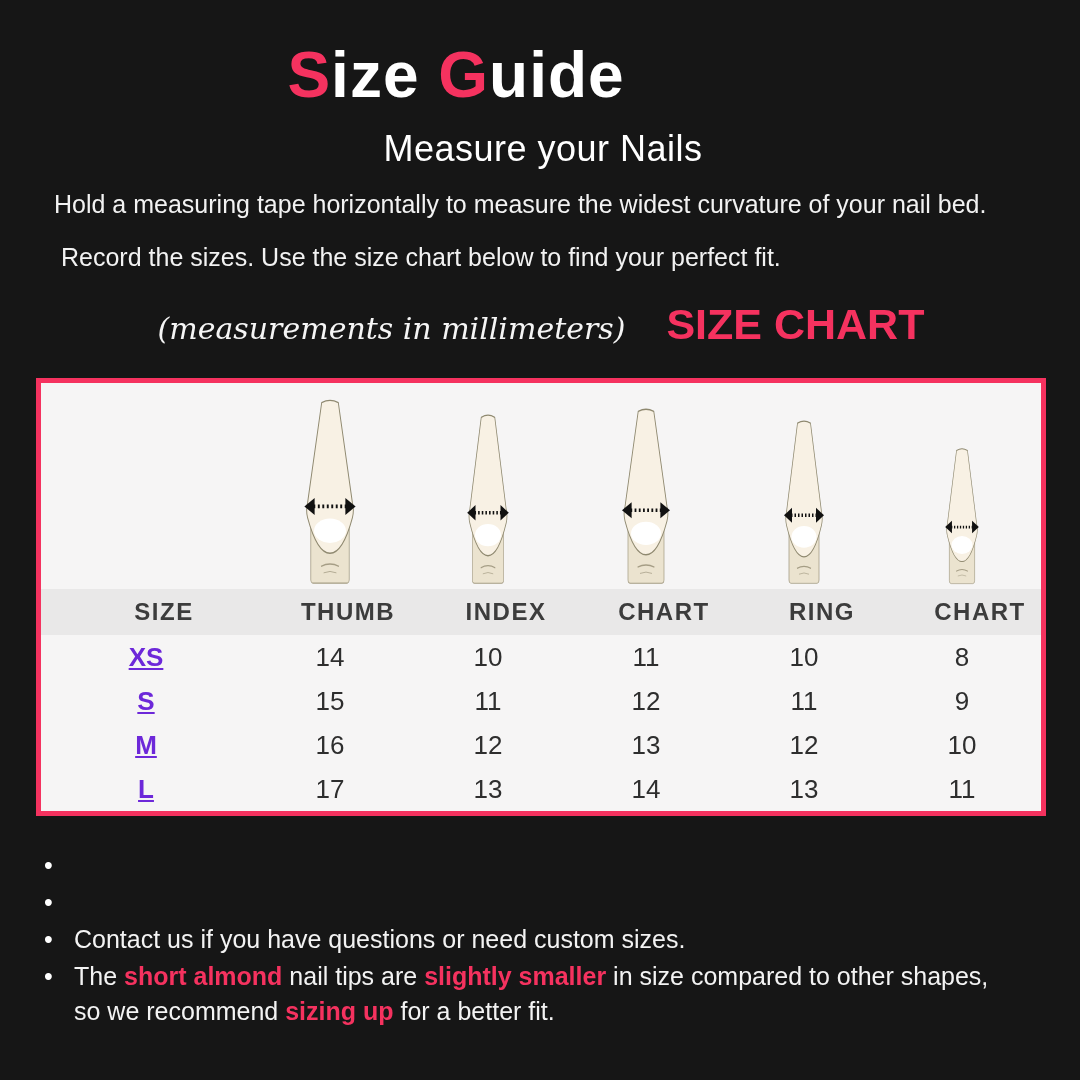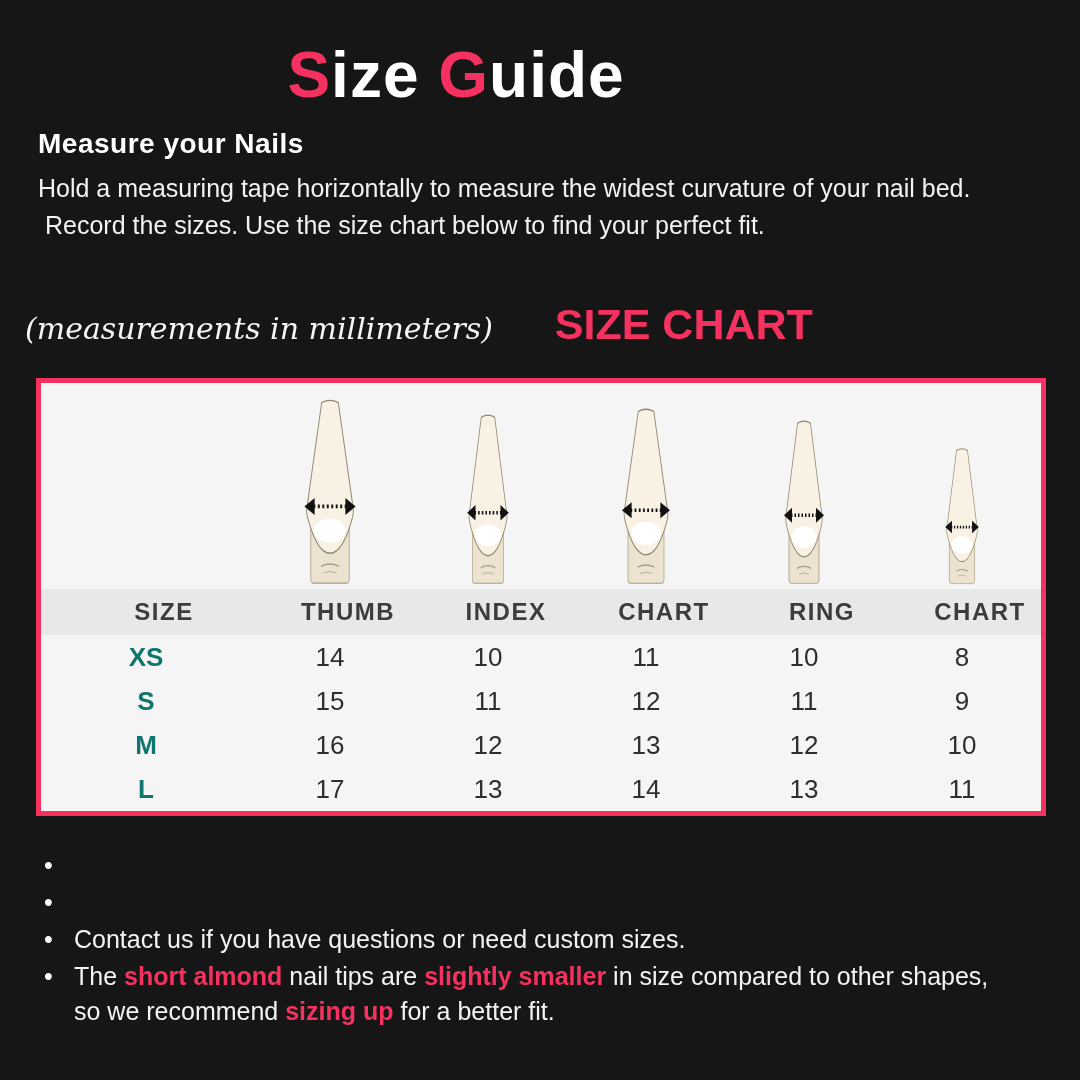--- a/index.html
+++ b/index.html
@@ -20,28 +20,28 @@
     font-size:64px; font-weight:700; color:#ffffff; letter-spacing:1px;
   }
   .page-title .hl { color:var(--accent); }
 
   
   .logo { position:absolute; top:10px; right:16px; width:220px; height:115px; }
   .logo svg { display:block; }
 
   
   .measure { position:absolute; left:38px; top:128px; width:1010px; color:#fff; }
-  .measure h2 { margin:0 0 10px 0; font-size:28px; font-weight:700; letter-spacing:0.5px; }
-  .measure p { margin:0; font-size:25px; line-height:37px; font-weight:400; color:#f2f2f2; }
+  .measure h2 { margin:0 0 10px 0; font-size:36px; font-weight:400; letter-spacing:0.5px;text-align:center; }
+  .measure p { margin:16px; font-size:25px; line-height:37px; font-weight:400; color:#f2f2f2; }
   .measure p.indent { text-indent:7px; }
 
   
   .note-row {
-    position:absolute; left:25px; top:300px; width:1010px; height:62px;
-    display:flex; justify-content:flex-start; align-items:baseline; gap:62px;
+    position:absolute; left:36px; top:300px; width:1010px; height:62px;
+    display:flex; justify-content:center; align-items:baseline; gap:41px;
   }
   .mm-note {
     font-family:"DejaVu Serif", serif; font-style:italic;
     font-size:30px; color:#f5f5f5;
   }
   .size-chart-title {
     color:var(--accent); font-size:43px; font-weight:800; letter-spacing:0px;
   }
 
   
@@ -53,21 +53,21 @@
   table.size-table td, table.size-table th { text-align:center; padding:0; }
   col.c-size { width:21%; }
   col.c-f { width:15.8%; }
   tr.illus-row td { height:206px; vertical-align:bottom; padding-bottom:4px; }
   tr.illus-row svg { display:inline-block; vertical-align:bottom; }
   tr.head-row th {
     height:46px; background:#e9e8e8; color:#3c3c3c;
     font-size:24px; font-weight:700; letter-spacing:1.5px;padding-left:36px;
   }
   tr.data-row td { height:44px; font-size:26px; color:#2e2e2e; font-weight:400; }
-  tr.data-row td.size-cell { font-weight:700; color:#0f766e; }
+  tr.data-row td.size-cell { font-weight:700; color:#6d28d9;text-decoration:underline; }
 
   
   .bullets { position:absolute; left:44px; top:848px; width:1010px; }
   .bullet-row { display:flex; gap:16px; margin:0 0 2px 0; }
   .bullet-dot { color:#ffffff; font-size:25px; line-height:35px; width:14px; flex:0 0 14px; }
   .bullet-text { color:#f3f3f3; font-size:25px; line-height:35px; font-weight:400; }
   .bullet-text .hlb { color:var(--accent); font-weight:700; }
 </style>
 </head>
 <body>

